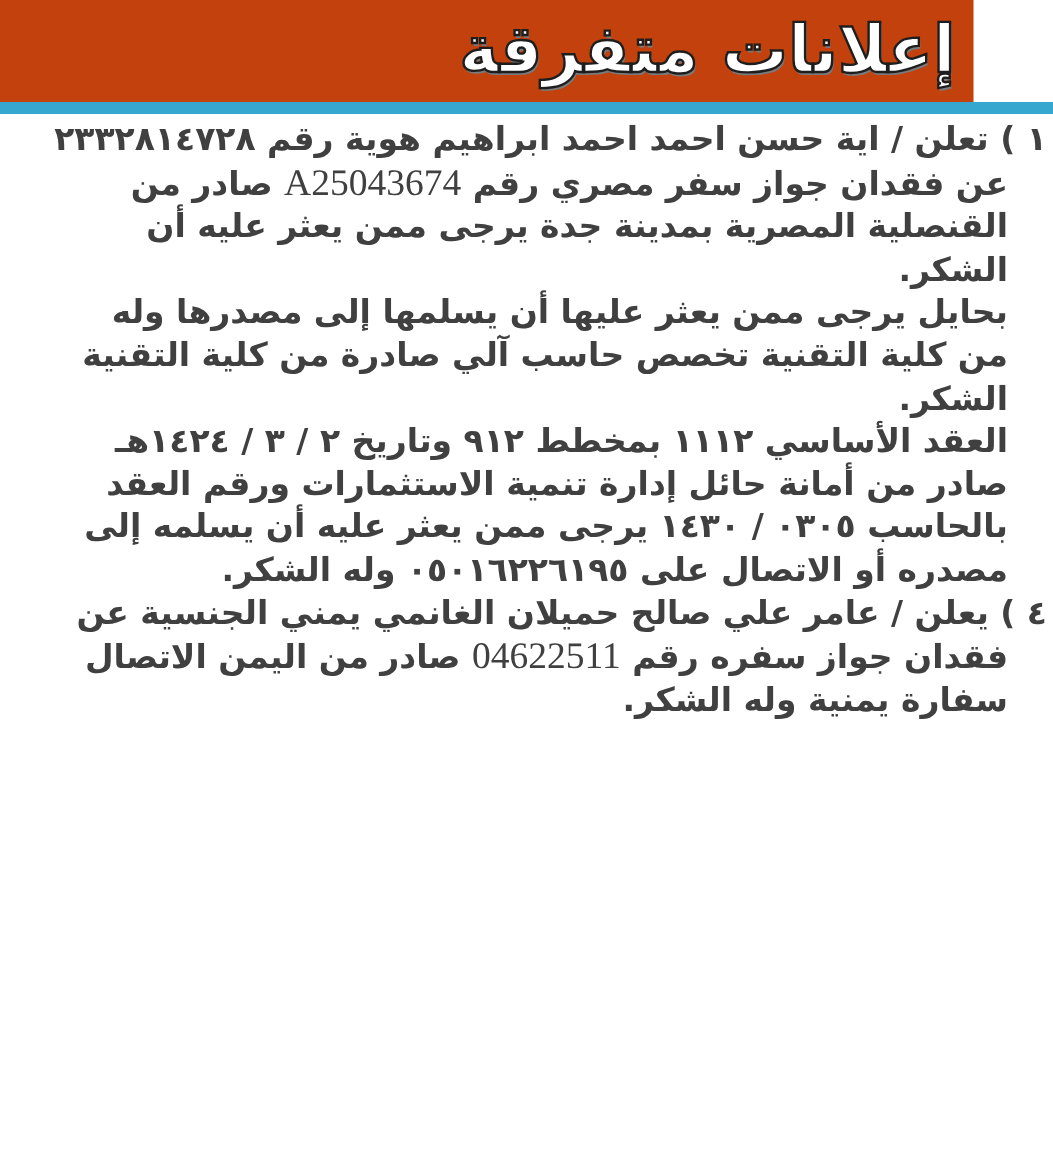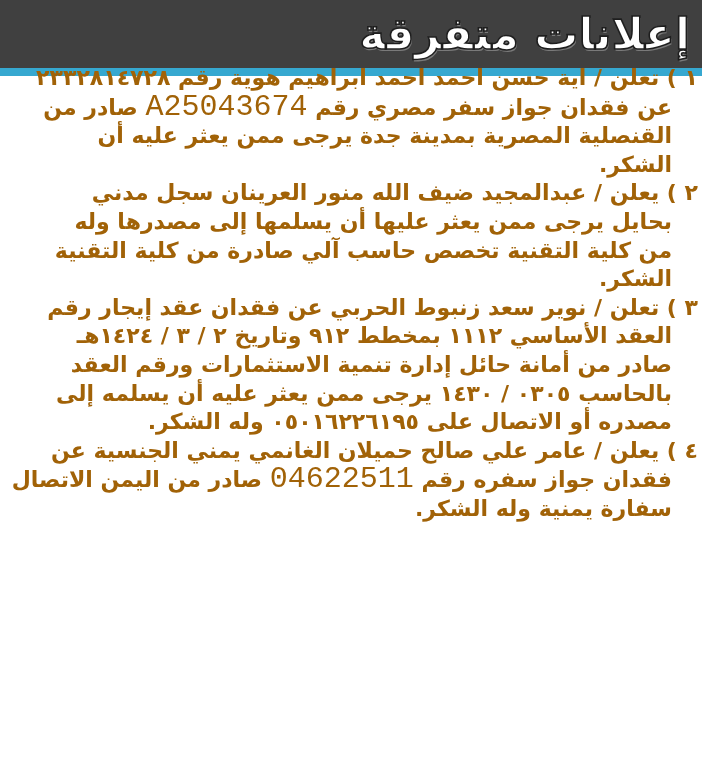--- a/index.html
+++ b/index.html
@@ -1,73 +1,71 @@
 <!DOCTYPE html>
 <html><head>
   <meta charset="utf-8">
   <style>
     html, body { margin: 0; padding: 0; background: #ffffff; }
     body { width: 702px; height: 780px; overflow: hidden; position: relative; }
     .header {
-      position: absolute; left: 0; top: 0; width: 702px; height: 68px;
-      background: #404040;
+      position: absolute; left: 0; top: 0; width: 649px; height: 68px;
+      background: #c2410c;
     }
     .header-title {
       position: absolute; right: 12px; top: 4px;
       font-family: "DejaVu Sans", sans-serif; font-weight: bold;
       font-size: 44px; line-height: 60px; color: #ffffff;
       -webkit-text-stroke: 1.6px #1e1e1e;
       text-shadow: 1px 2px 0 #7a7a7a;
       letter-spacing: 1px; direction: rtl;
     }
     .bar {
       position: absolute; left: 0; top: 68px; width: 702px; height: 8px;
       background: #36a8d0;
     }
     .content {
-      position: absolute; left: 6px; top: 64px; width: 692px;
+      position: absolute; left: 6px; top: 80px; width: 692px;
       direction: rtl; text-align: justify;
       font-family: "DejaVu Sans", sans-serif; font-weight: bold;
-      color: #a16207; font-size: 22px; line-height: 28.6px;
+      color: #404040; font-size: 22px; line-height: 28.6px;
     }
     .item { margin: 0; padding: 0; }
     .line { display: block; white-space: nowrap; }
     .line.indent { padding-right: 26px; }
     .line.last { }
     .latin {
-      font-family: Liberation Mono, monospace; font-weight: normal;
-      font-size: 30px; direction: ltr; unicode-bidi: embed;
+      font-family: Liberation Serif, serif; font-weight: normal;
+      font-size: 25px; direction: ltr; unicode-bidi: embed;
     }
   </style>
 </head>
 <body>
 
 <div class="header">
   <div class="header-title">إعلانات متفرقة</div>
 </div>
 <div class="bar"></div>
 
 <div class="content">
 
   <div class="item">
     <span class="line">١ ) تعلن / اية حسن احمد احمد ابراهيم هوية رقم ٢٣٣٢٨١٤٧٢٨</span>
     <span class="line indent"><span>عن فقدان جواز سفر مصري رقم</span> <span class="latin">A25043674</span> <span>صادر من</span></span>
     <span class="line indent">القنصلية المصرية بمدينة جدة يرجى ممن يعثر عليه أن</span>
     <span class="line indent last">الشكر.</span>
   </div>
 
   <div class="item">
-    <span class="line">٢ ) يعلن / عبدالمجيد ضيف الله منور العرينان سجل مدني</span>
     <span class="line indent">بحايل يرجى ممن يعثر عليها أن يسلمها إلى مصدرها وله</span>
     <span class="line indent">من كلية التقنية تخصص حاسب آلي صادرة من كلية التقنية</span>
     <span class="line indent last">الشكر.</span>
   </div>
 
   <div class="item">
-    <span class="line">٣ ) تعلن / نوير سعد زنبوط الحربي عن فقدان عقد إيجار رقم</span>
     <span class="line indent">العقد الأساسي ١١١٢ بمخطط ٩١٢ وتاريخ ٢ / ٣ / ١٤٢٤هـ</span>
     <span class="line indent">صادر من أمانة حائل إدارة تنمية الاستثمارات ورقم العقد</span>
     <span class="line indent">بالحاسب ٠٣٠٥ / ١٤٣٠ يرجى ممن يعثر عليه أن يسلمه إلى</span>
     <span class="line indent last">مصدره أو الاتصال على ٠٥٠١٦٢٢٦١٩٥ وله الشكر.</span>
   </div>
 
   <div class="item">
     <span class="line">٤ ) يعلن / عامر علي صالح حميلان الغانمي يمني الجنسية عن</span>
     <span class="line indent"><span>فقدان جواز سفره رقم</span> <span class="latin">04622511</span> <span>صادر من اليمن الاتصال</span></span>
     <span class="line indent last">سفارة يمنية وله الشكر.</span>

